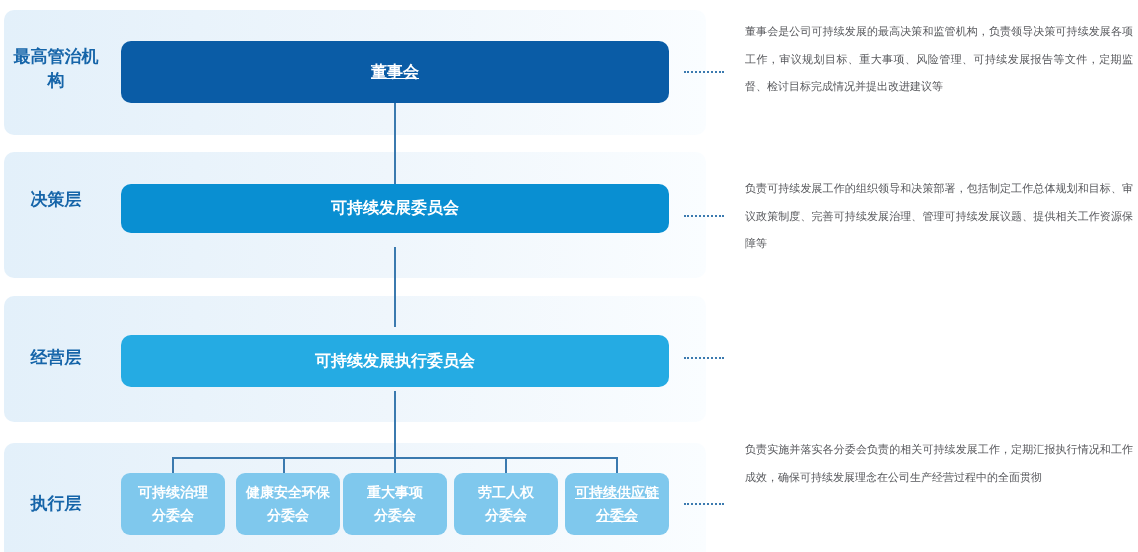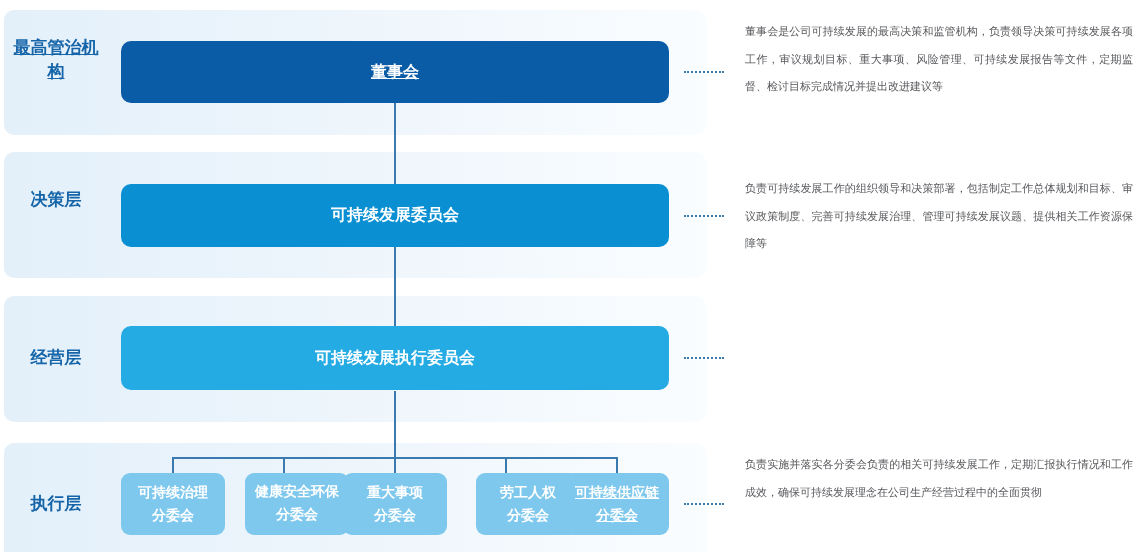--- a/index.html
+++ b/index.html
@@ -9,31 +9,31 @@
   .band{position:absolute;left:4px;width:702px;border-radius:10px;
         background:linear-gradient(to right,var(--band_start) 0%,#EFF6FC 55%,var(--band_end) 100%);}
   .band.b1{top:10px;height:125px;}
   .band.b2{top:152px;height:126px;}
   .band.b3{top:296px;height:126px;}
   .band.b4{top:443px;height:126px;}
 
   .lvl-label{position:absolute;left:12px;width:88px;text-align:center;
              color:var(--label_text);font-size:17px;font-weight:bold;line-height:24px;
              transform:translateY(-50%);}
-  .lvl-label.l1{top:60px;text-decoration:underline;}
+  .lvl-label.l1{top:69px;}
   .lvl-label.l2{top:200px;}
   .lvl-label.l3{top:358px;}
   .lvl-label.l4{top:504px;}
 
   .main-box{position:absolute;left:121px;width:548px;border-radius:10px;
             display:flex;align-items:center;justify-content:center;
             color:var(--box_text);font-size:16px;font-weight:bold;}
   .main-box.m1{top:41px;height:62px;background:var(--box_level1);text-decoration:underline;}
-  .main-box.m2{top:184px;height:63px;background:var(--box_level2);}
-  .main-box.m3{top:326px;height:64px;background:var(--box_level3);}
+  .main-box.m2{top:184px;height:49px;background:var(--box_level2);}
+  .main-box.m3{top:335px;height:52px;background:var(--box_level3);}
 
   .sub-box{position:absolute;top:473px;width:104px;height:62px;border-radius:9px;
            background:var(--box_sub);display:flex;flex-direction:column;
            align-items:center;justify-content:center;
            color:var(--box_text);font-size:14px;font-weight:bold;line-height:23px;text-align:center;}
 
   .vline{position:absolute;width:2px;background:var(--connector);}
   .hline{position:absolute;height:2px;background:var(--connector);}
 
   .leader{position:absolute;left:684px;width:40px;height:0;
@@ -41,21 +41,21 @@
   .leader.d1{top:71px;}
   .leader.d2{top:215px;}
   .leader.d3{top:357px;}
   .leader.d4{top:503px;}
 
   .desc{position:absolute;left:745px;width:388px;color:var(--description_text);
         font-size:11px;line-height:27.5px;text-align:justify;}
   .desc.t1{top:18px;}
   .desc.t2{top:175px;}
   .desc.t3{top:317px;}
-  .desc.t4{top:451px;}
+  .desc.t4{top:436px;}
 </style>
 </head>
 <body>
 
 <div class="stage">
 
   <div class="band b1"></div>
   <div class="band b2"></div>
   <div class="band b3"></div>
   <div class="band b4"></div>
@@ -75,29 +75,29 @@
   <div class="vline" style="left:616px;top:457px;height:16px;"></div>
 
   <div class="main-box m1">董事会</div>
   <div class="main-box m2">可持续发展委员会</div>
   <div class="main-box m3">可持续发展执行委员会</div>
 
   <div class="sub-box" style="left:121px;">
     <span>可持续治理</span>
     <span>分委会</span>
   </div>
-  <div class="sub-box" style="left:245px;font-family:Liberation Mono, monospace;">
+  <div class="sub-box" style="left:236px;">
     <span>健康安全环保</span>
     <span>分委会</span>
   </div>
   <div class="sub-box" style="left:343px;">
     <span>重大事项</span>
     <span>分委会</span>
   </div>
-  <div class="sub-box" style="left:476px;">
+  <div class="sub-box" style="left:454px;">
     <span>劳工人权</span>
     <span>分委会</span>
   </div>
   <div class="sub-box" style="left:565px;text-decoration:underline;">
     <span>可持续供应链</span>
     <span>分委会</span>
   </div>
 
   <div class="leader d1"></div>
   <div class="leader d2"></div>

